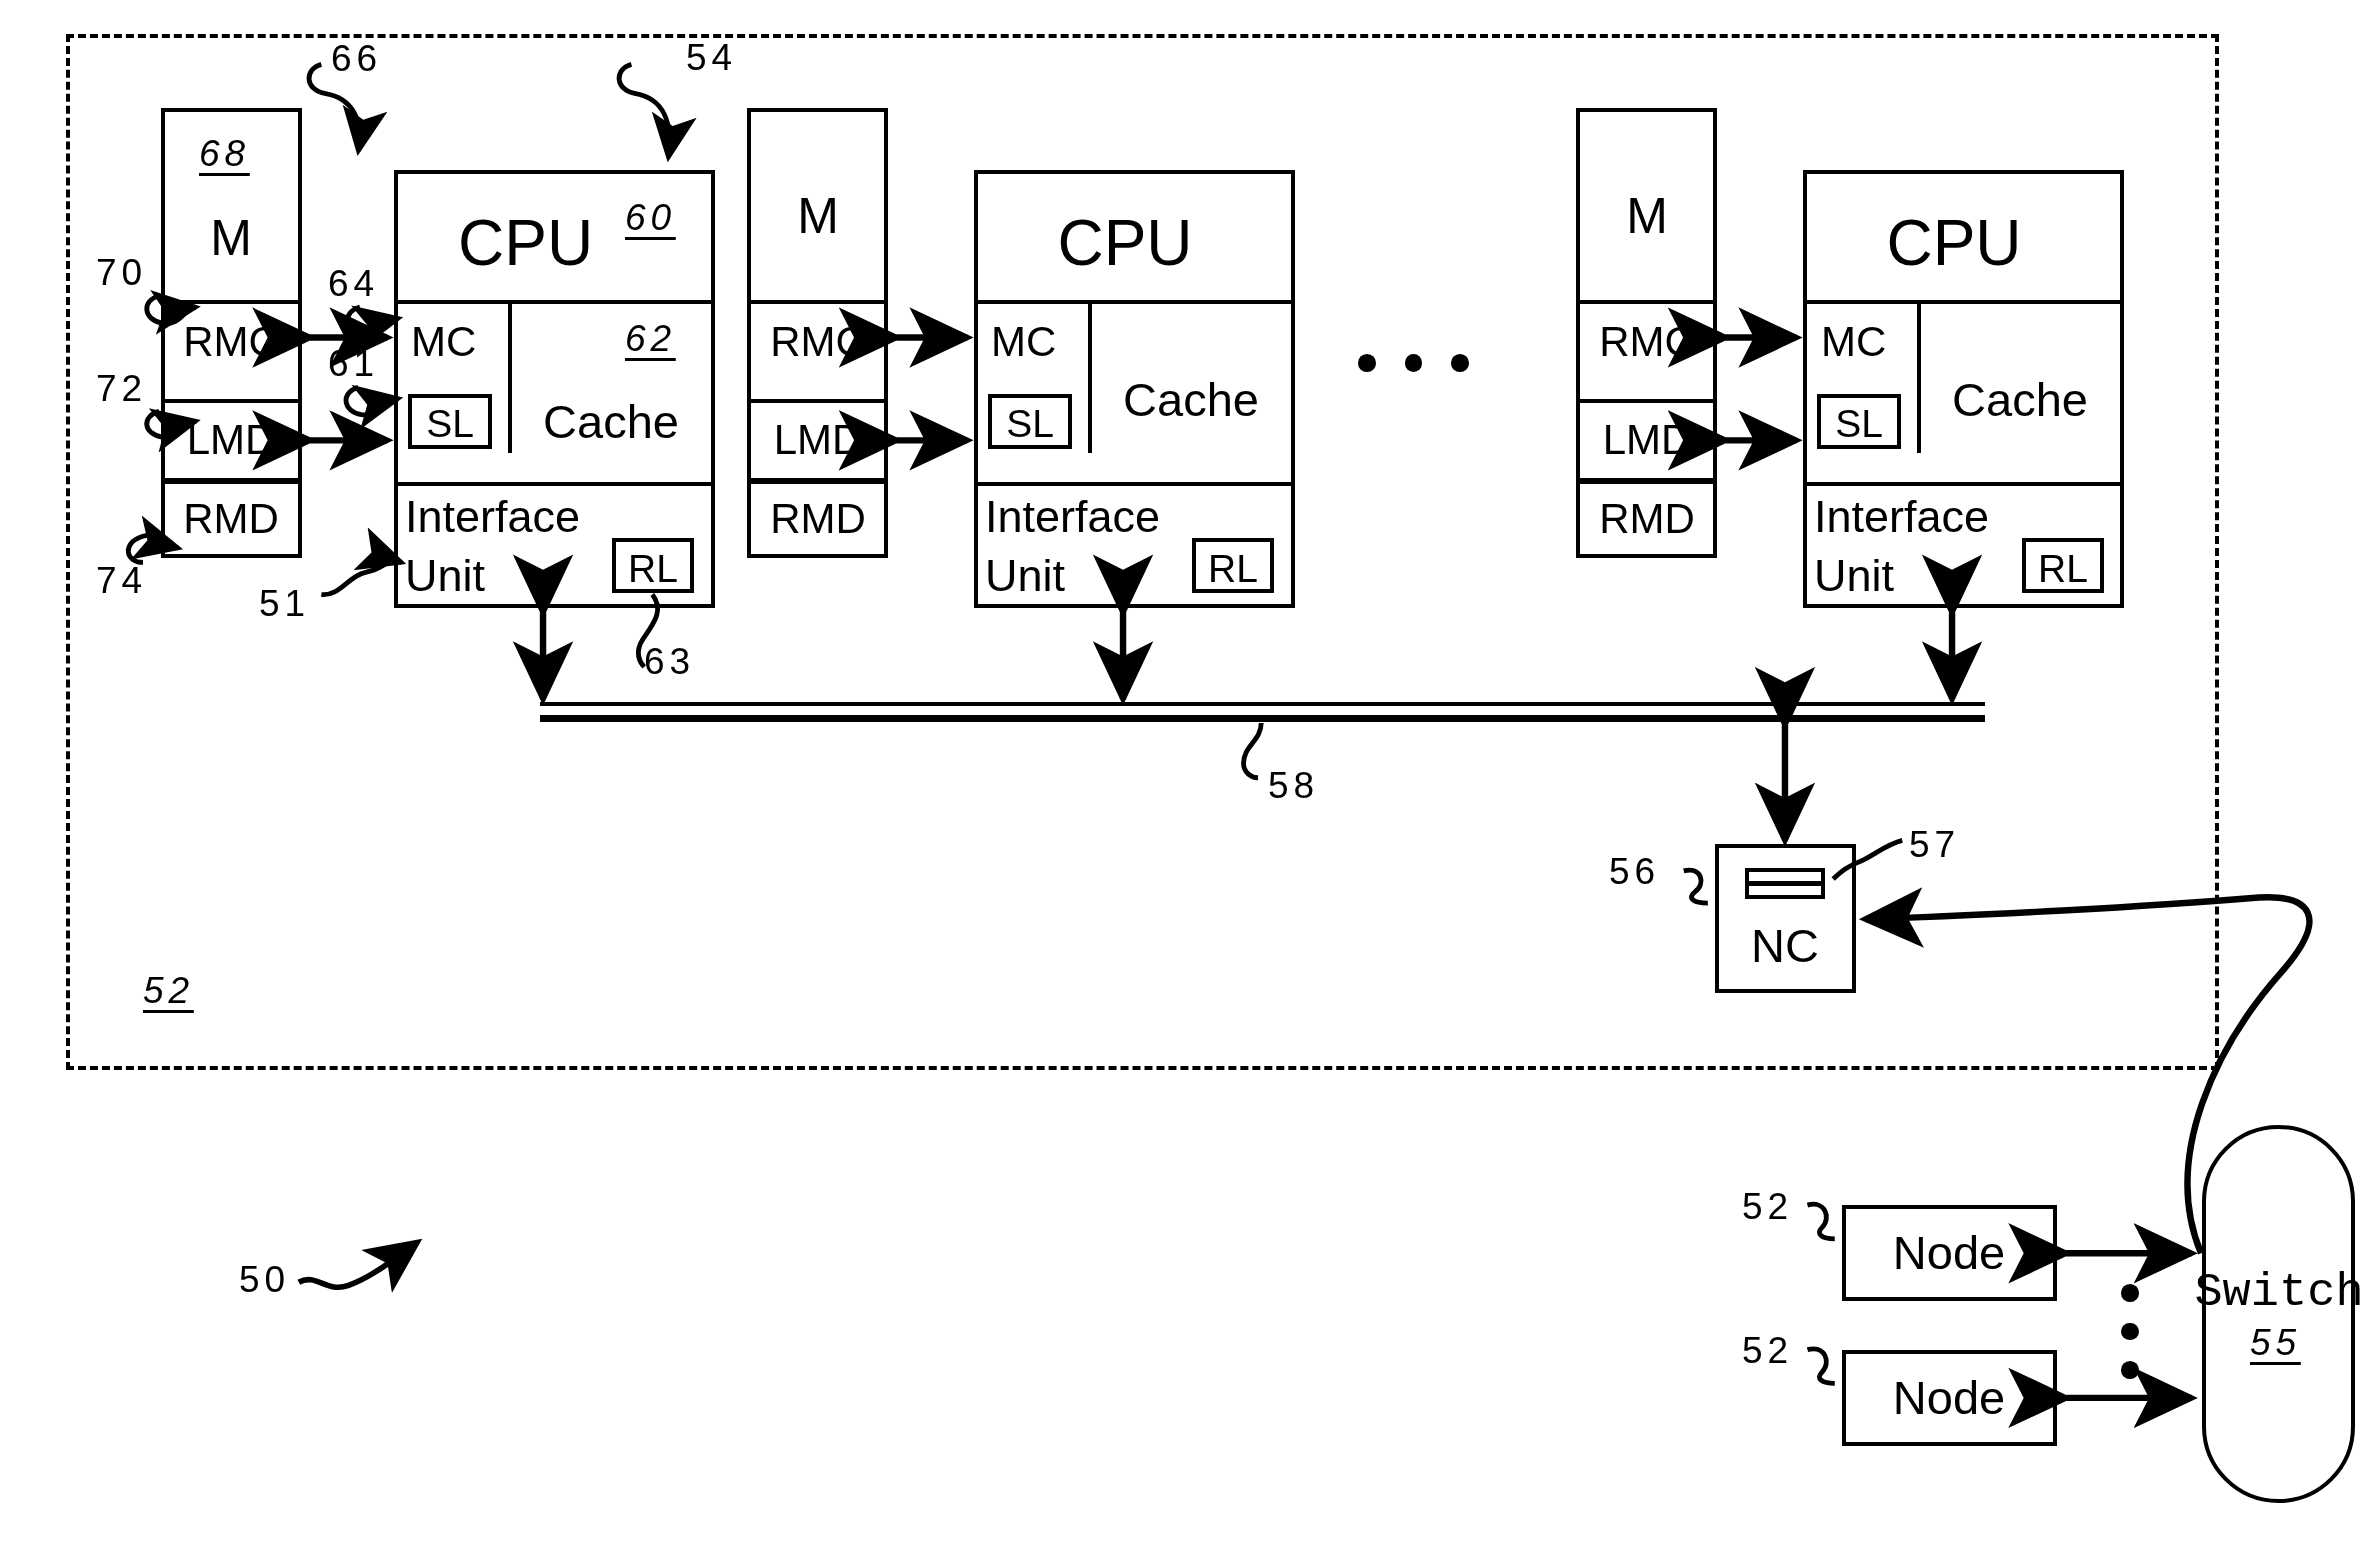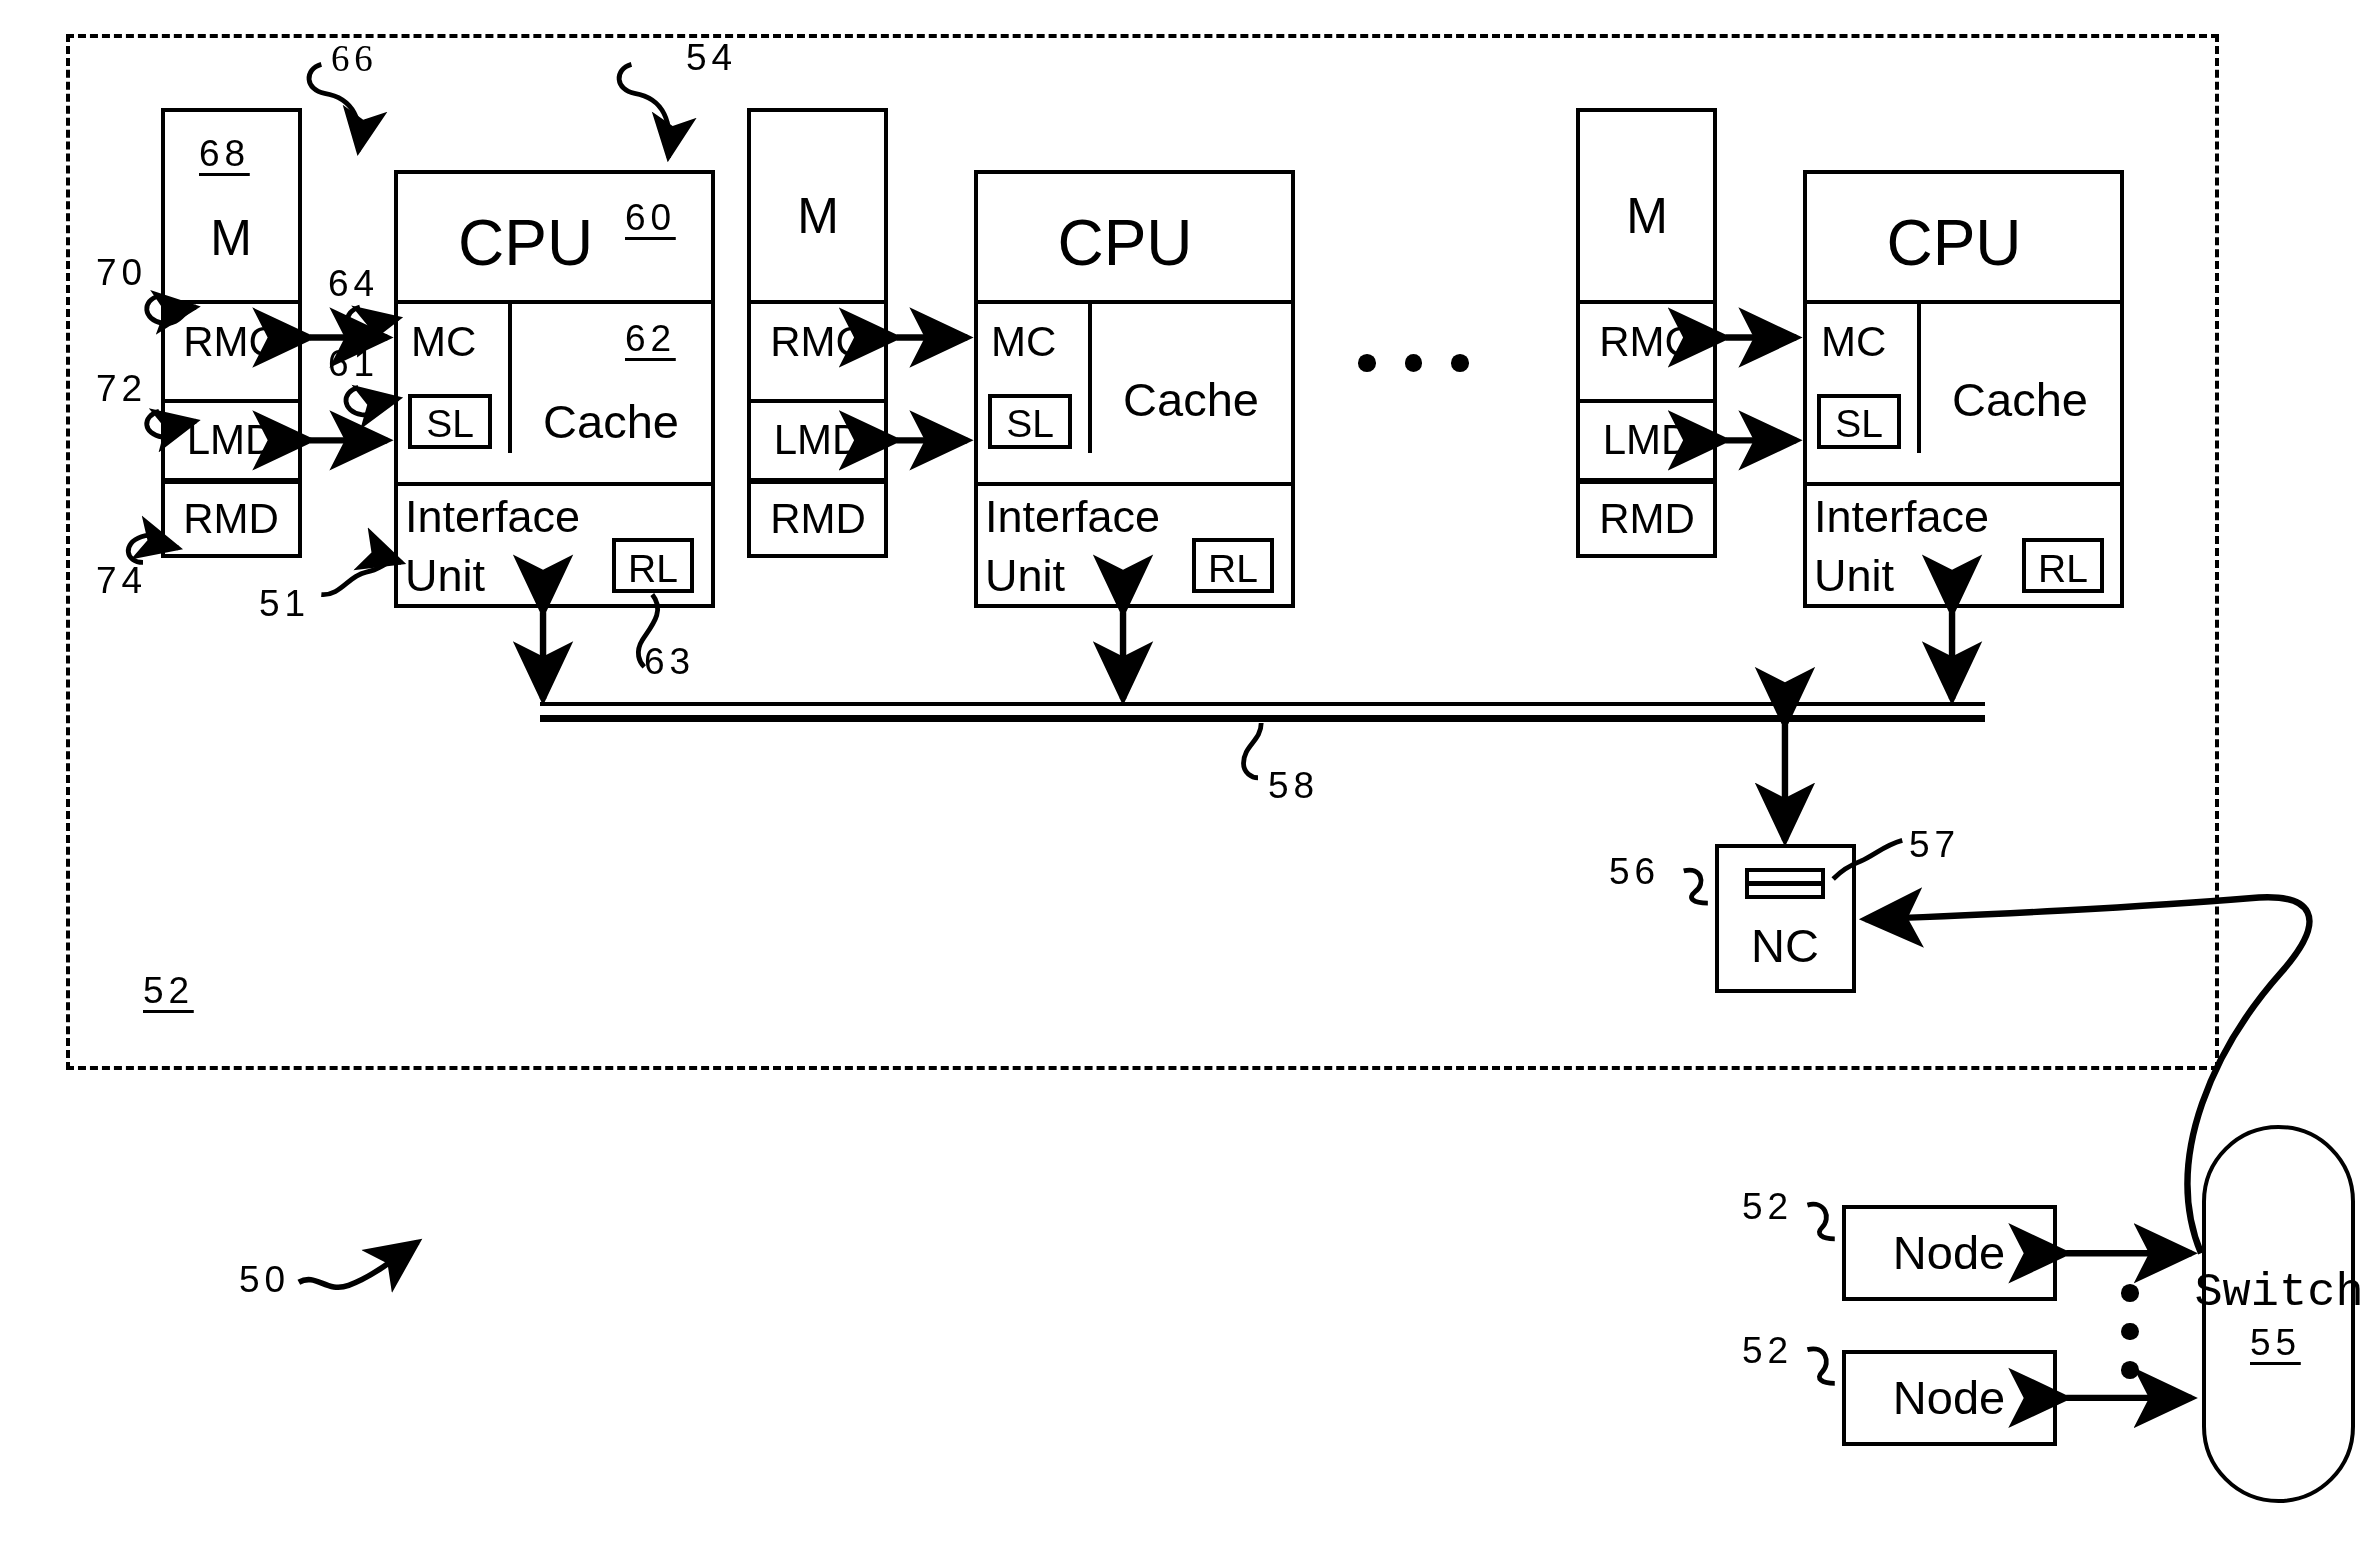--- a/index.html
+++ b/index.html
@@ -34,21 +34,21 @@
   }
   .ref {
     position: absolute;
     font-family: "Liberation Sans", sans-serif;
     font-size: 37px;
     letter-spacing: 4.8px;
     color: #000;
     white-space: nowrap;
     line-height: 1;
   }
-  .ref.u { text-decoration: underline; text-underline-offset: 7.2px; }
+  .ref.u { text-decoration: underline; text-underline-offset: 7.2px; font-style: italic; }
   .hline {
     position: absolute;
     background: #000;
   }
   .vline {
     position: absolute;
     background: #000;
   }
   .dashframe {
     position: absolute;
@@ -228,21 +228,21 @@
   <div class="box" style="left:1842px; top:1350px; width:215px; height:96px;"></div>
   <div class="lbl txt-node center-x" style="left:1949px; top:1374px;">Node</div>
   <div class="ref" style="left:1742px; top:1332px;">52</div>
 
   <div class="vdots" style="left:2121px; top:1284px;">
     <span></span>
       <span></span>
       <span></span>
   </div>
 
-  <div class="ref" style="left:331px; top:40px;font-family:Liberation Serif, serif;">66</div>
+  <div class="ref" style="left:331px; top:40px;">66</div>
   <div class="ref" style="left:641px; top:39px;margin-left:45px;">54</div>
   <div class="ref" style="left:96px; top:254px;">70</div>
   <div class="ref" style="left:96px; top:370px;">72</div>
   <div class="ref" style="left:96px; top:562px;">74</div>
   <div class="ref" style="left:328px; top:265px;">64</div>
   <div class="ref" style="left:328px; top:345px;">61</div>
   <div class="ref" style="left:259px; top:585px;">51</div>
   <div class="ref" style="left:644px; top:643px;">63</div>
   <div class="ref" style="left:239px; top:1261px;">50</div>
 

